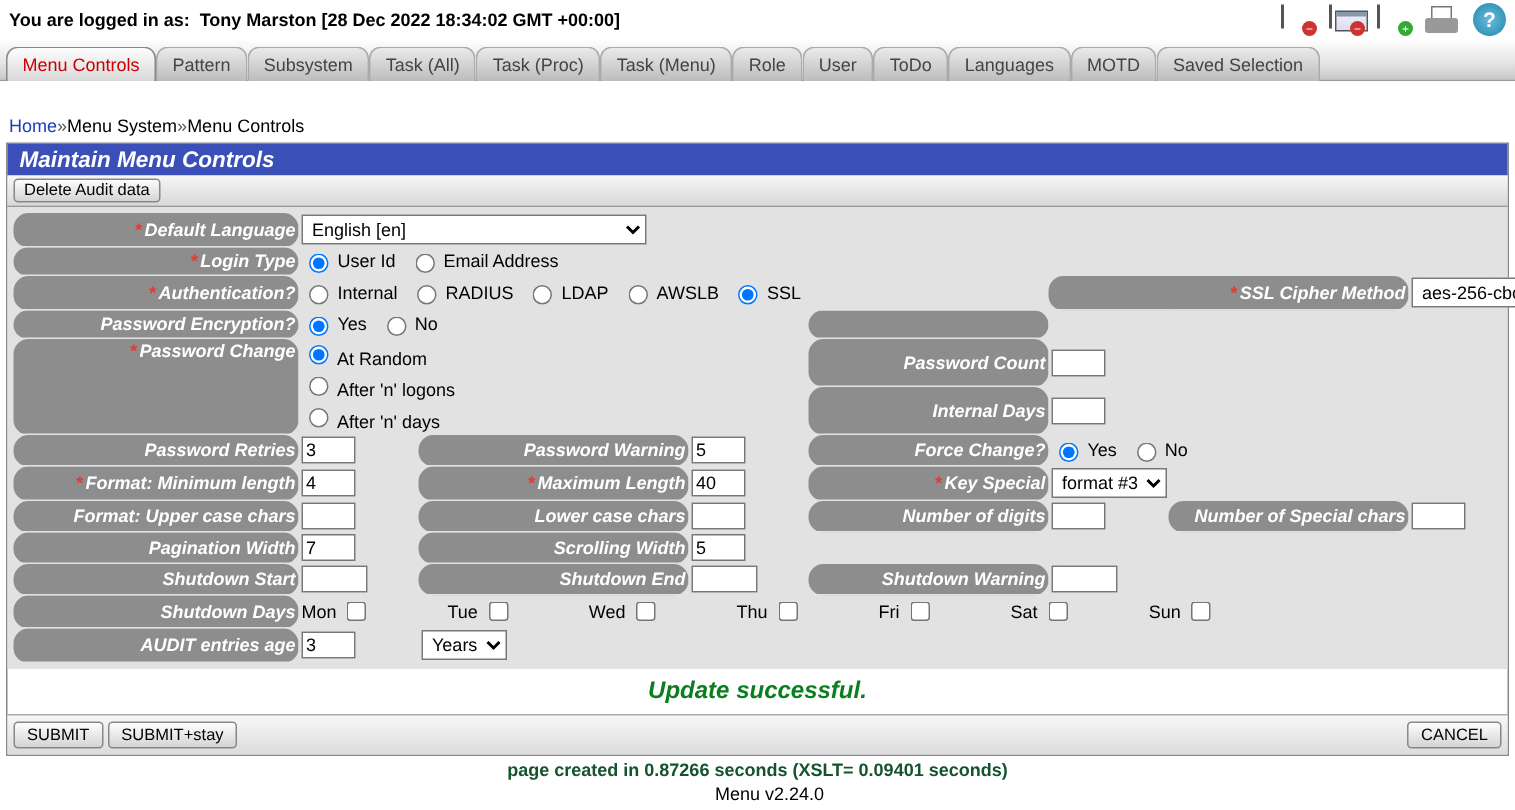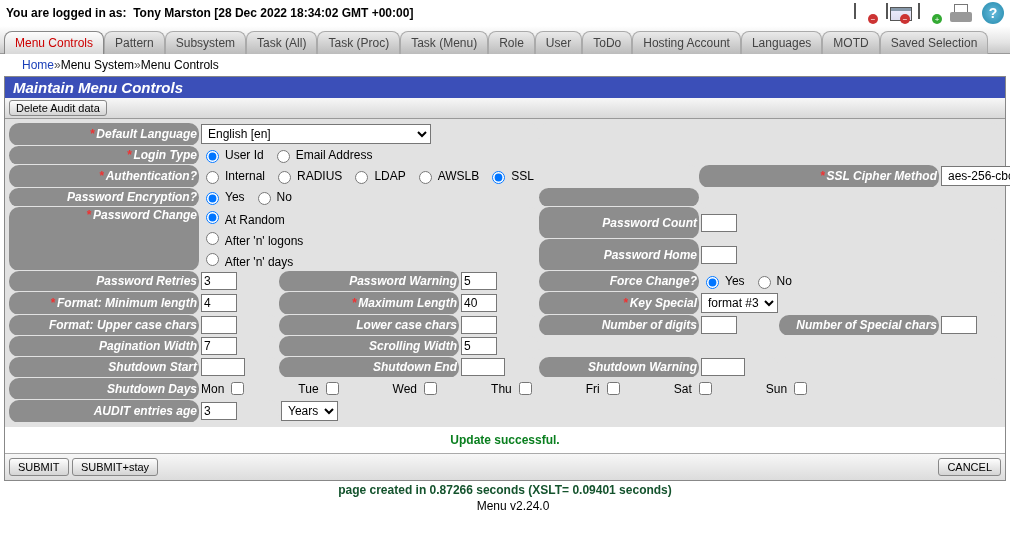--- a/index.html
+++ b/index.html
@@ -56,21 +56,21 @@
     cursor: pointer;
   }
   .tab.active {
     background: linear-gradient(#fdfdfd,#d8d8d8);
     color: #c00;
     font-weight: normal;
     border-color: #888;
     z-index: 2;
   }
 
-  .crumbs { padding: 4px 22px; font-size: 12px; }
+  .crumbs { padding: 4px 6px; font-size: 12px; margin-top: 19px; }
   .crumbs a { color: #1a3fb8; text-decoration: none; }
   .crumbs .sep { color: #555; }
 
   .page {
     border: 1px solid #888;
     margin: 0 4px;
   }
   .titlebar {
     background: #3b4fb8;
     color: #fff;
@@ -126,21 +126,21 @@
     padding: 1px 2px;
   }
   input.tiny { width: 36px; }
   input.small { width: 44px; }
   .radio-row { display: flex; gap: 8px; align-items: center; }
   .radio-row label { display: flex; align-items: center; gap: 3px; }
   .radio-col { display: flex; flex-direction: column; gap: 2px; }
   .days { display: flex; gap: 51px; }
   .days label { display: flex; align-items: center; gap: 3px; }
 
-  .status { color: #0a7f1f; font-weight: bold; text-align: center; padding: 6px; font-size: 12px; }
+  .status { color: #0a7f1f; font-weight: bold; text-align: center; padding: 6px; font-size: 16px; font-style: italic; }
   .actions {
     display: flex;
     justify-content: space-between;
     padding: 4px;
     background: linear-gradient(#f7f7f7,#dcdcdc);
     border-top: 1px solid #aaa;
   }
   .actions button {
     font-family: inherit;
     font-size: 11px;
@@ -176,21 +176,20 @@
 <div class="tabs">
   <div class="tab active">Menu Controls</div>
   <div class="tab">Pattern</div>
   <div class="tab">Subsystem</div>
   <div class="tab">Task (All)</div>
   <div class="tab">Task (Proc)</div>
   <div class="tab">Task (Menu)</div>
   <div class="tab">Role</div>
   <div class="tab">User</div>
   <div class="tab">ToDo</div>
-  <div class="tab">Hosting Account</div>
   <div class="tab">Languages</div>
   <div class="tab">MOTD</div>
   <div class="tab">Saved Selection</div>
 </div>
 
 <div class="crumbs">
   <a href="#">Home</a><span class="sep">»</span><span>Menu System</span><span class="sep">»</span><span>Menu Controls</span>
 </div>
 
 <div class="page">
@@ -297,21 +296,21 @@
           <div class="radio-col">
             <label><input type="radio" checked="" style=""> <span>At Random</span></label>
             <label><input type="radio" style=""> <span>After 'n' logons</span></label>
             <label><input type="radio" style=""> <span>After 'n' days</span></label>
           </div>
         </td>
         <td class="lbl"><span>Password Count</span></td>
         <td class="fld" colspan="3"><input type="text" class="tiny" value="" style=""></td>
       </tr>
       <tr>
-        <td class="lbl"><span>Password Home</span></td>
+        <td class="lbl"><span>Internal Days</span></td>
         <td class="fld" colspan="3"><input type="text" class="tiny" value="" style=""></td>
       </tr>
 
       <tr>
         <td class="lbl"><span>Password Retries</span></td>
         <td class="fld"><input type="text" class="tiny" value="3" style=""></td>
         <td class="lbl"><span>Password Warning</span></td>
         <td class="fld"><input type="text" class="tiny" value="5" style=""></td>
         <td class="lbl"><span>Force Change?</span></td>
         <td class="fld" colspan="3">

